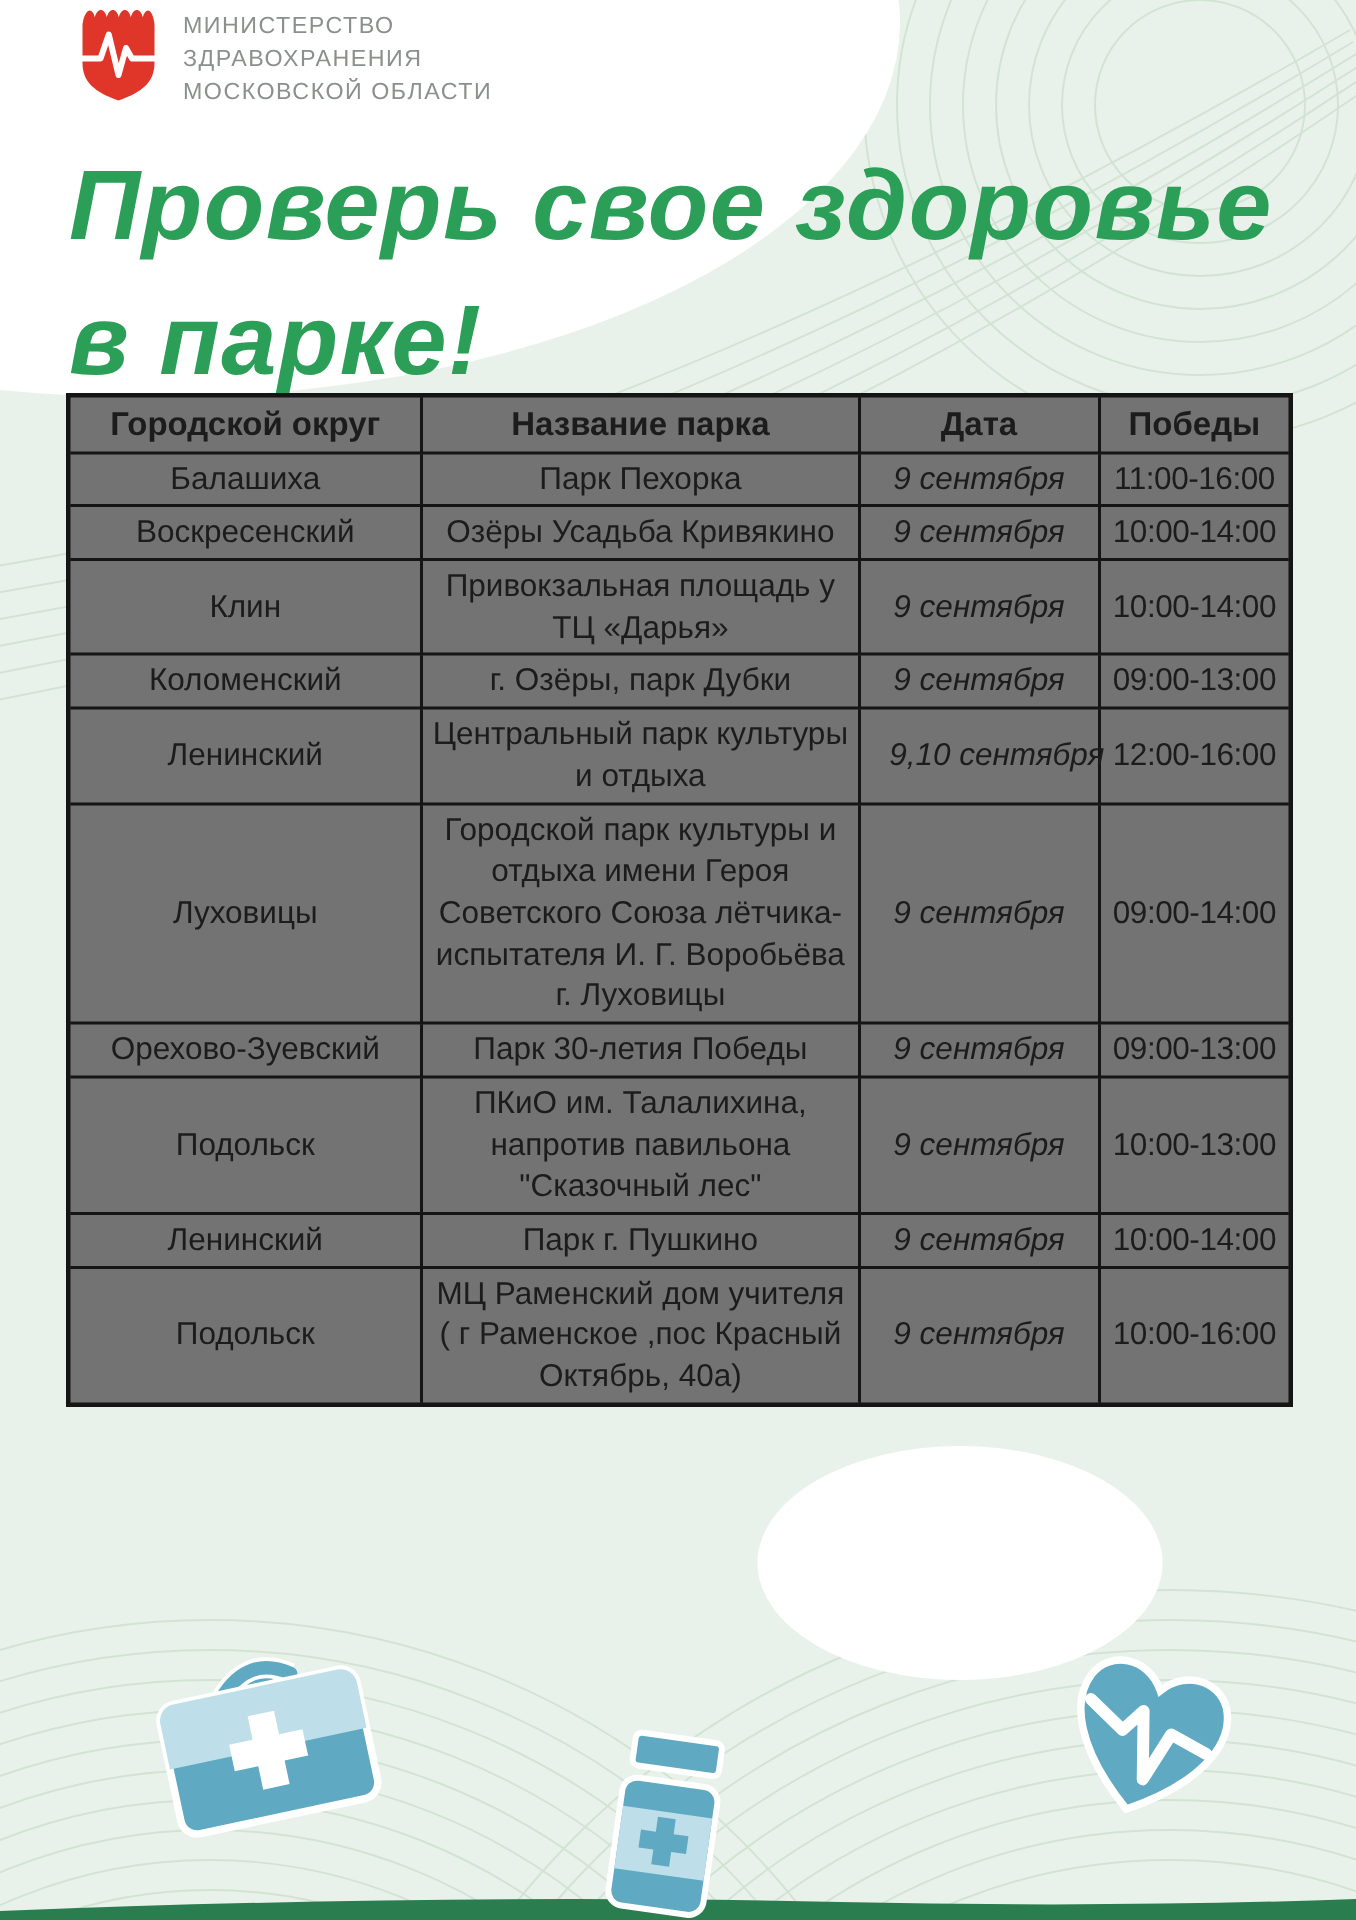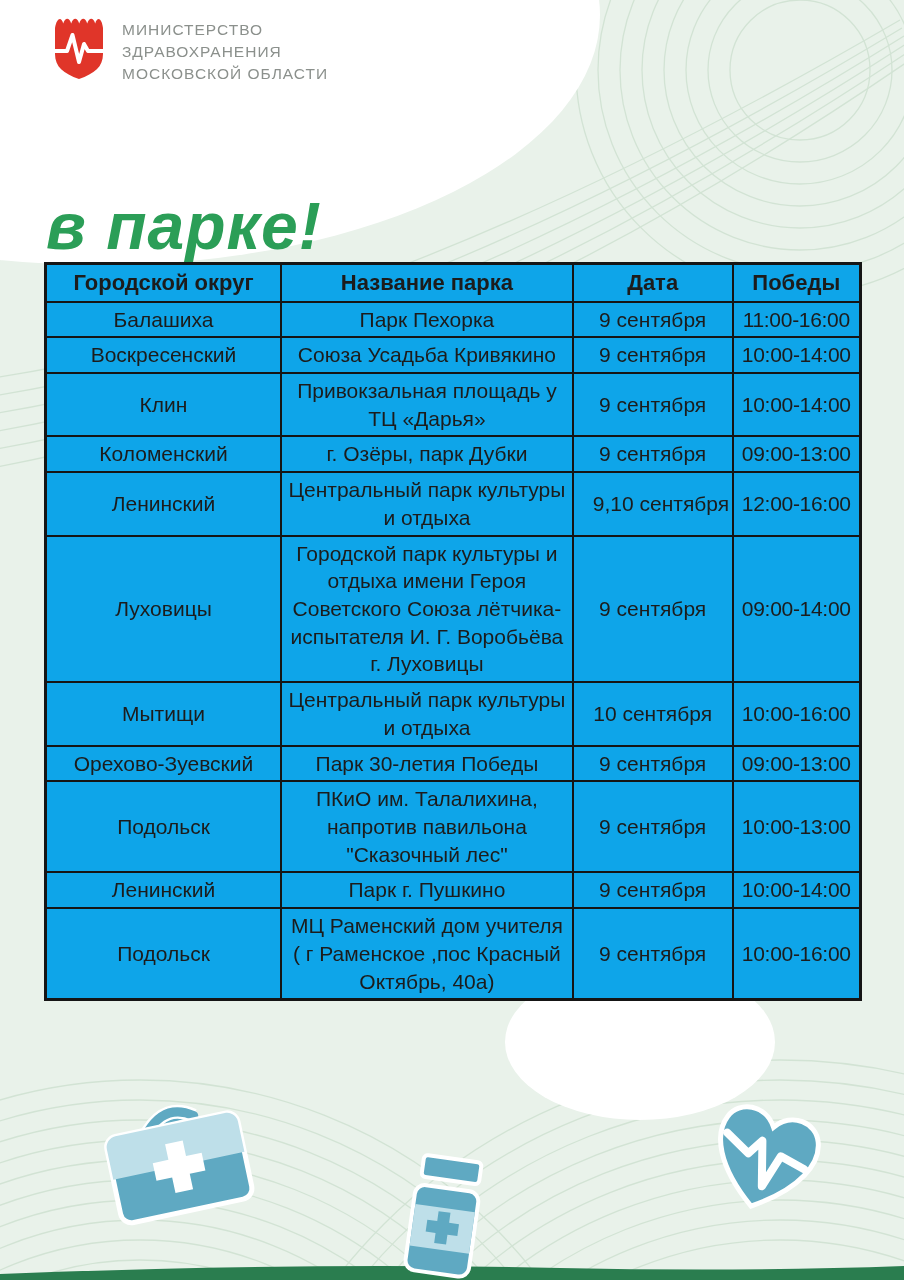--- a/index.html
+++ b/index.html
@@ -20,50 +20,50 @@
     background:#ffffff;
     font-family:"Liberation Sans", sans-serif;
   }
   .bg{position:absolute;inset:0;pointer-events:none;}
   .bg-base{fill:var(--bg-light-green,#e9f2ea);}
   .bg-white{fill:#ffffff;}
   .pattern-line{stroke:var(--pattern-line-green,#d2e3d4);fill:none;stroke-width:1.3;}
   .strip{fill:var(--bottom-strip-green,#2a7d4f);}
 
   header.logo-block{
-    position:absolute;left:52px;top:14px;display:flex;gap:16px;align-items:flex-start;
+    position:absolute;left:52px;top:2px;display:flex;gap:16px;align-items:flex-start;
   }
   .shield{width:54px;height:66px;flex:0 0 auto;}
   .logo-text{
     color:var(--logo-text-gray,#8b908c);
     font-size:15.5px;line-height:1.42;letter-spacing:1px;
     font-weight:500;padding-top:5px;white-space:nowrap;
   }
 
   h1.title{
     position:absolute;left:46px;top:92px;margin:0;
     color:var(--title-green,#2b9e57);
     font-size:66px;line-height:1.36;font-weight:bold;font-style:italic;
     letter-spacing:1px;
   }
 
   table.schedule{
     position:absolute;left:44px;top:262px;width:818px;
-    border-collapse:collapse;background:#0ea5e9;
+    border-collapse:collapse;background:#737373;
     border:3px solid var(--table-border,#151515);
     table-layout:fixed;
   }
   .schedule th,.schedule td{
     border:2px solid var(--table-border,#151515);
     text-align:center;vertical-align:middle;
     color:var(--table-text,#1c1c1c);
   }
   .schedule th{font-size:22px;font-weight:bold;padding:4px 4px;line-height:1.25;}
   .schedule td{font-size:21px;padding:3px 6px;line-height:1.32;margin-top:28px;}
-  .schedule td.col2{white-space:nowrap;padding:3px 19px;}
+  .schedule td.col2{white-space:nowrap;padding:3px 19px;font-style:italic;}
   .schedule td.col3{white-space:nowrap;padding:3px 2px;letter-spacing:-0.3px;}
 
   .deco{position:absolute;pointer-events:none;}
   .deco svg{display:block;width:100%;height:100%;}
   .kit{left:98px;top:1094px;width:158px;height:126px;transform:rotate(-12deg);}
   .bottle{left:398px;top:1152px;width:92px;height:128px;transform:rotate(8deg);}
   .heart{left:706px;top:1096px;width:118px;height:122px;transform:rotate(16deg);}
   .ic-main{fill:var(--icon-blue,#5fa9c2);}
   .ic-light{fill:var(--icon-blue-light,#bedfe9);}
   .ic-outline{stroke:#ffffff;}
@@ -132,21 +132,21 @@
     </svg>
   </div>
   <div class="logo-text">
     <div>МИНИСТЕРСТВО</div>
     <div>ЗДРАВОХРАНЕНИЯ</div>
     <div>МОСКОВСКОЙ ОБЛАСТИ</div>
   </div>
 </header>
 
 <h1 class="title">
-  <br>
+  <span>Проверь свое здоровье</span><br>
   <span>в парке!</span>
 </h1>
 
 <table class="schedule">
   <colgroup>
     <col style="width:28.9%">
     <col style="width:35.8%">
     <col style="width:19.6%">
     <col style="width:15.7%">
   </colgroup>
@@ -160,21 +160,21 @@
   </thead>
   <tbody id="tbody">
       <tr>
         <td class="col0">Балашиха</td>
         <td class="col1">Парк Пехорка</td>
         <td class="col2">9 сентября</td>
         <td class="col3">11:00-16:00</td>
       </tr>
       <tr>
         <td class="col0">Воскресенский</td>
-        <td class="col1">Союза Усадьба Кривякино</td>
+        <td class="col1">Озёры Усадьба Кривякино</td>
         <td class="col2">9 сентября</td>
         <td class="col3">10:00-14:00</td>
       </tr>
       <tr>
         <td class="col0">Клин</td>
         <td class="col1">Привокзальная площадь у ТЦ «Дарья»</td>
         <td class="col2">9 сентября</td>
         <td class="col3">10:00-14:00</td>
       </tr>
       <tr>
@@ -187,26 +187,20 @@
         <td class="col0">Ленинский</td>
         <td class="col1">Центральный парк культуры и отдыха</td>
         <td class="col2">9,10 сентября</td>
         <td class="col3">12:00-16:00</td>
       </tr>
       <tr>
         <td class="col0">Луховицы</td>
         <td class="col1">Городской парк культуры и отдыха имени Героя Советского Союза лётчика-испытателя И. Г. Воробьёва г. Луховицы</td>
         <td class="col2">9 сентября</td>
         <td class="col3">09:00-14:00</td>
-      </tr>
-      <tr>
-        <td class="col0">Мытищи</td>
-        <td class="col1">Центральный парк культуры и отдыха</td>
-        <td class="col2">10 сентября</td>
-        <td class="col3">10:00-16:00</td>
       </tr>
       <tr>
         <td class="col0">Орехово-Зуевский</td>
         <td class="col1">Парк 30-летия Победы</td>
         <td class="col2">9 сентября</td>
         <td class="col3">09:00-13:00</td>
       </tr>
       <tr>
         <td class="col0">Подольск</td>
         <td class="col1">ПКиО им. Талалихина, напротив павильона "Сказочный лес"</td>

